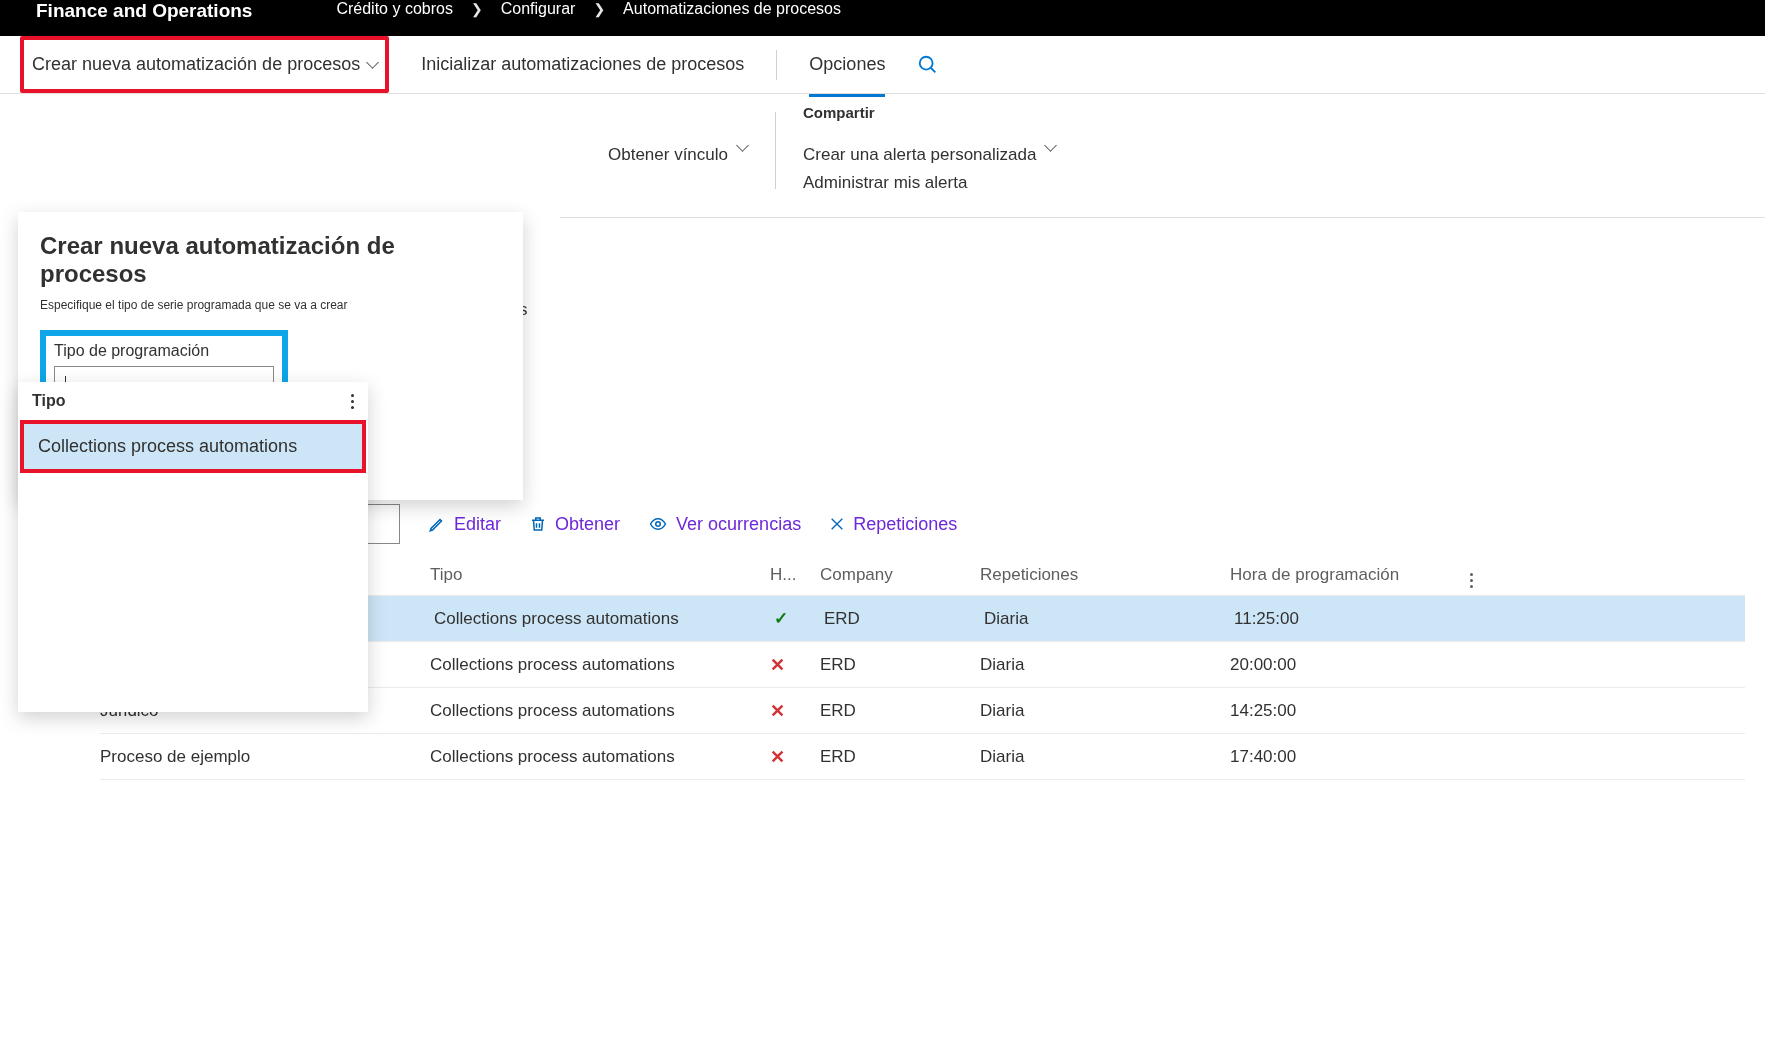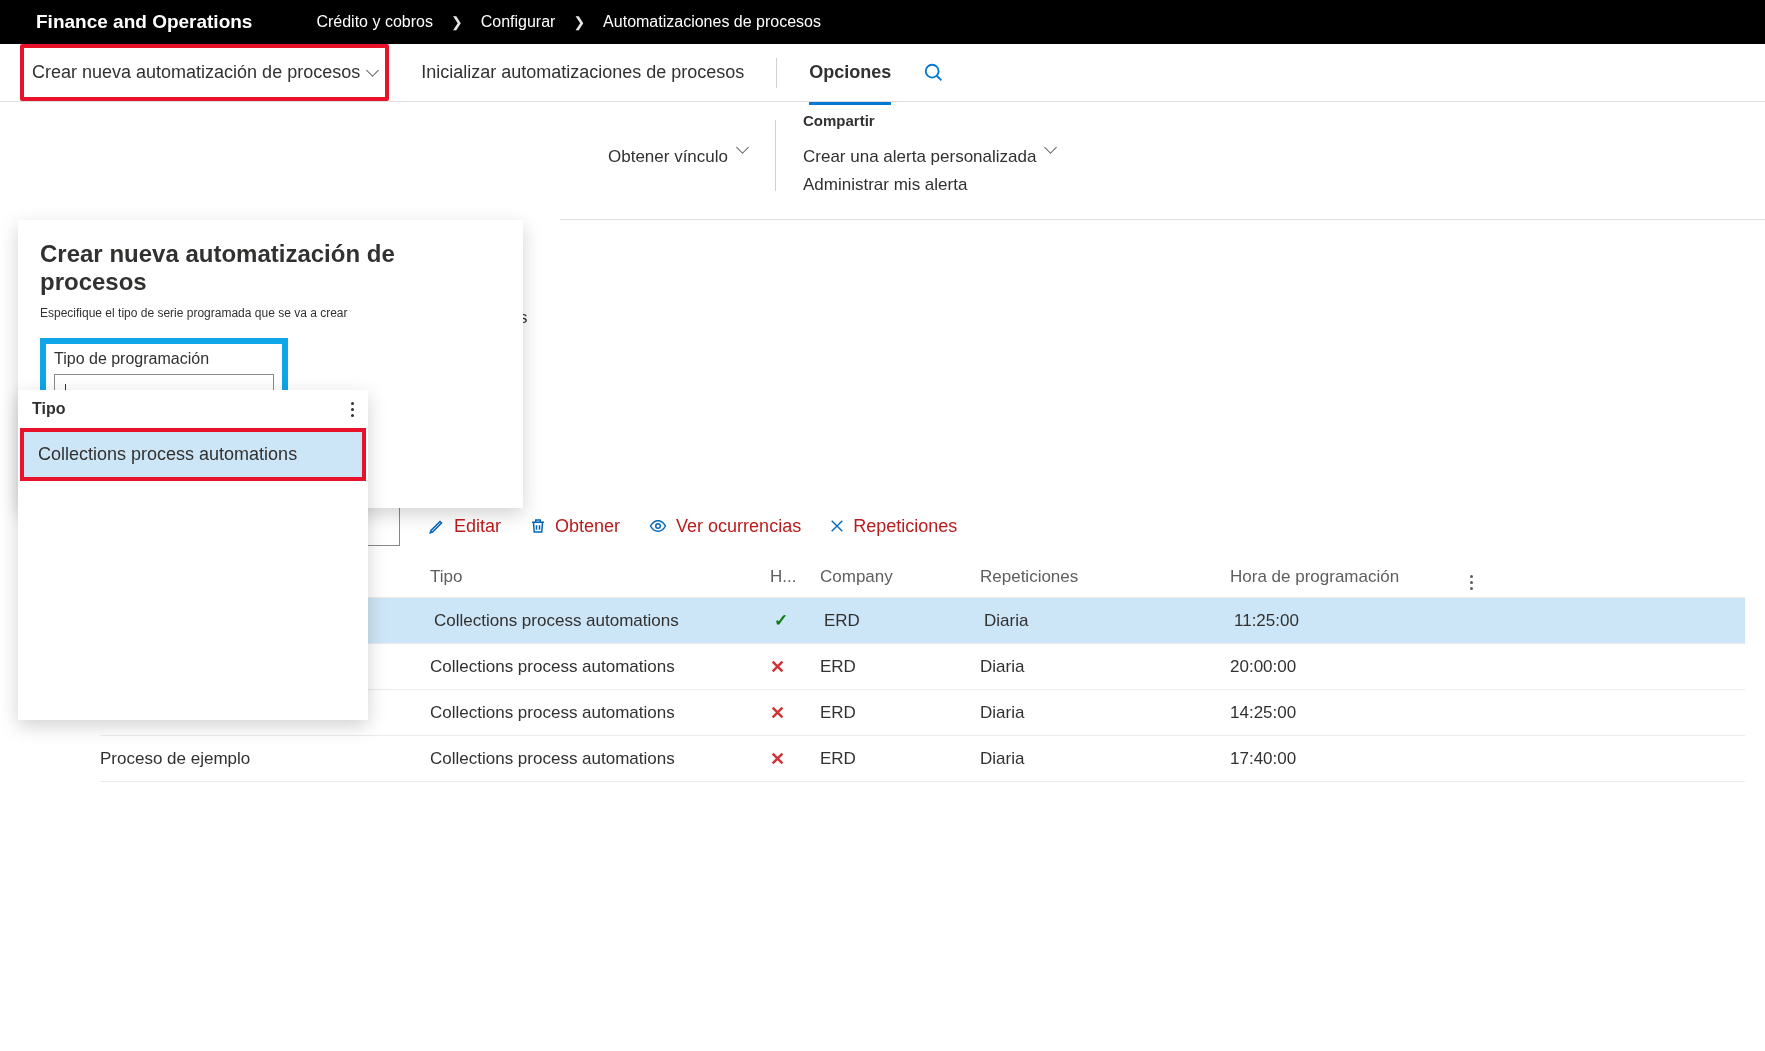--- a/index.html
+++ b/index.html
@@ -8,25 +8,25 @@
     font-size: 15px;
     color: #323130;
     background: #fff;
     width: 1765px;
   }
 
   
   .top-header {
     background: #000;
     color: #fff;
-    height: 44px;
+    height: 36px;
     display: flex;
-    align-items: center;
+    align-items: flex-start;
     padding: 0 28px 0 36px;
-    gap: 16px;
+    gap: 36px;
   }
   .brand {
     font-weight: 600;
     font-size: 19px;
     margin-right: 48px;
   }
   .breadcrumb {
     display: flex;
     align-items: center;
     gap: 18px;
@@ -60,21 +60,21 @@
     transform: rotate(-45deg);
     margin-top: -4px;
     display: inline-block;
   }
   .highlight-red {
     border: 4px solid #e8132a;
     padding: 4px 8px;
     border-radius: 2px;
   }
   .cmd-divider { width: 0; height: 30px; border-left: 1px solid #d2d0ce; }
-  .cmd-opciones { font-weight: 700; position: relative; }
+  .cmd-opciones { font-weight: 400; position: relative; }
   .cmd-opciones-underline {
     position: absolute; left: 0; right: 0; bottom: -4px;
     height: 3px; background: #0078d4;
   }
   .search-icon { color: #0078d4; }
 
   
   .ribbon {
     display: flex;
     gap: 0;
@@ -86,21 +86,21 @@
     position: relative;
   }
   .ribbon-group + .ribbon-group::before {
     content: "";
     position: absolute; left: 0; top: 8px; bottom: 8px;
     border-left: 1px solid #d2d0ce;
   }
   .ribbon-group-title {
     font-weight: 600;
     font-size: 15px;
-    margin-bottom: 14px;
+    margin-bottom: 20px;
   }
   .ribbon-link {
     display: flex; align-items: flex-start; gap: 10px;
     font-size: 17px;
     padding: 4px 0;
     cursor: pointer;
   }
 
   
   .create-panel {
@@ -156,21 +156,21 @@
   .type-option-outline {
     border: 4px solid #e8132a;
     margin: 0 2px 0 2px;
   }
 
   
   .grid-toolbar {
     display: flex; align-items: center; gap: 28px;
     padding: 26px 20px 10px 100px;
     font-size: 18px;
-    color: #b91c1c;
+    color: #6d28d9;
   }
   .grid-toolbar .ghost-box {
     width: 300px; height: 40px; border: 1px solid #8a8886;
   }
   .grid-tool {
     display: inline-flex; align-items: center; gap: 8px; cursor: pointer;
   }
 
   
   .grid {

